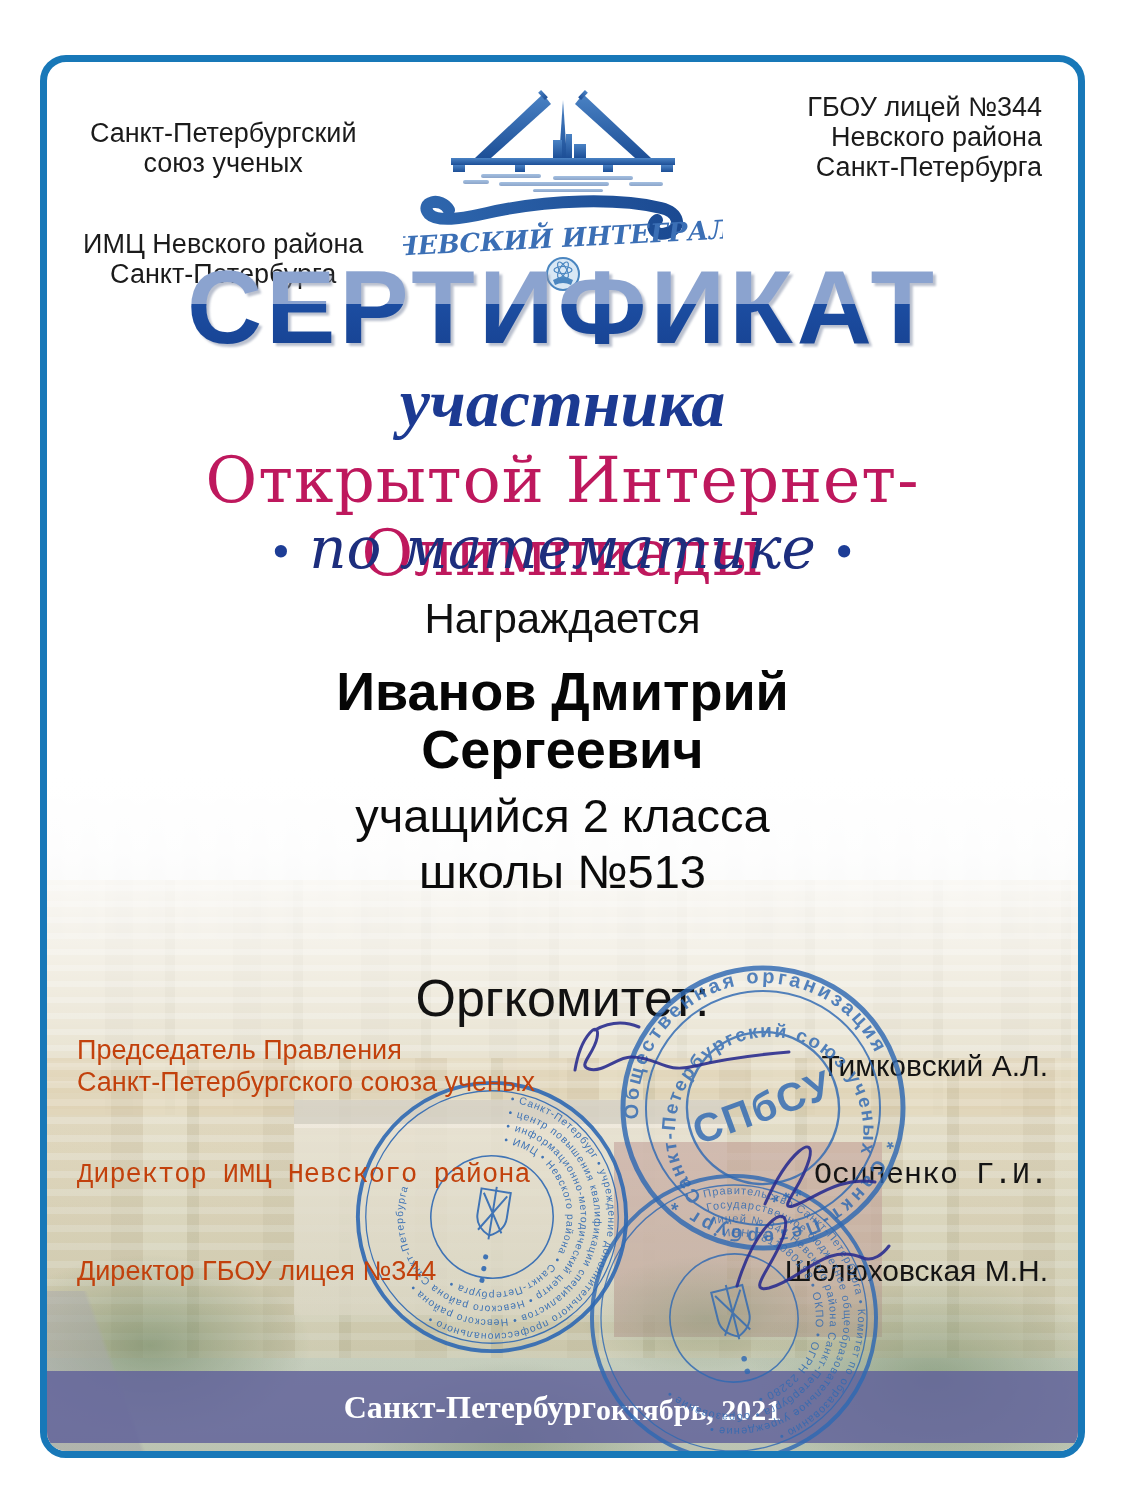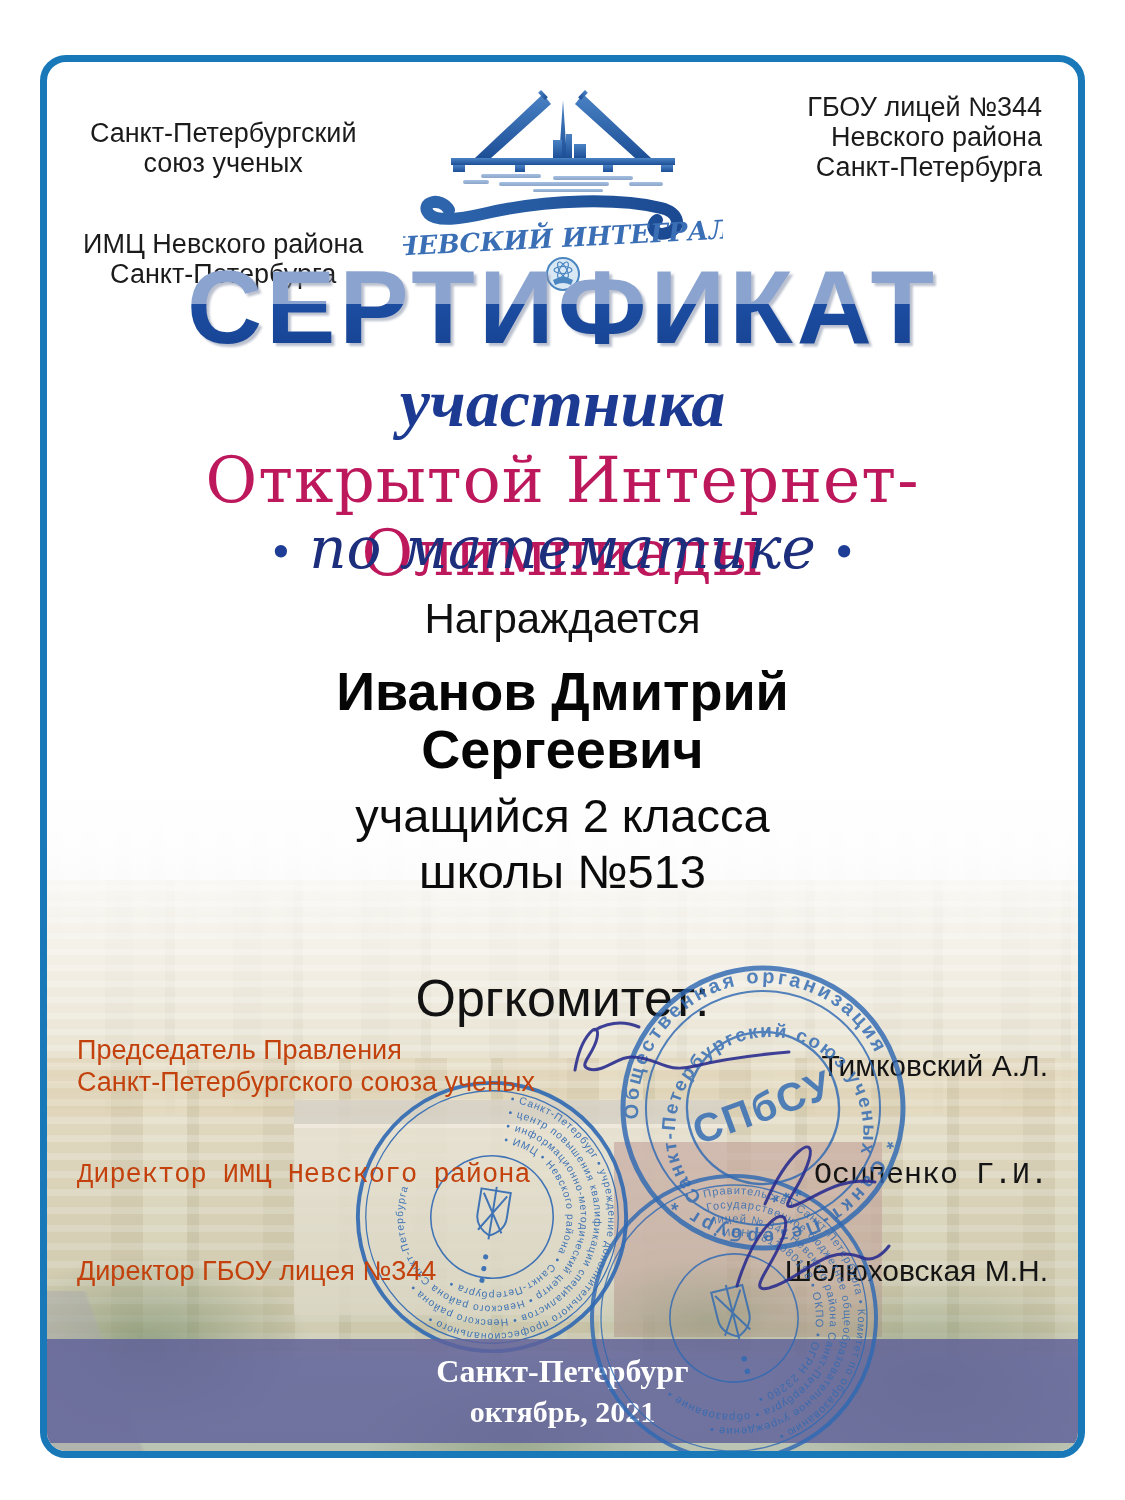--- a/index.html
+++ b/index.html
@@ -72,23 +72,23 @@
   .stamp{position:absolute;opacity:.82;}
   .stamp-union{left:566px;top:896px;width:300px;height:300px;z-index:6;transform:rotate(-15deg);}
   .stamp-imc{left:302px;top:1012px;width:286px;height:286px;z-index:3;transform:rotate(9deg);opacity:.9;}
   .stamp-lyceum{left:537px;top:1106px;width:300px;height:300px;z-index:6;transform:rotate(-14deg);}
   .sig{position:absolute;z-index:7;}
   .sig1{left:518px;top:950px;width:235px;}
   .sig2{left:700px;top:1068px;width:150px;}
   .sig3{left:676px;top:1132px;width:175px;}
   
   .band{
-    position:absolute;left:0;right:0;bottom:8px;height:104px;z-index:5;
+    position:absolute;left:0;right:0;bottom:8px;height:72px;z-index:5;
     background:rgba(96,97,154,.83);
-    display:flex;flex-direction:column;align-items:center;justify-content:center;
+    display:flex;flex-direction:row;align-items:center;justify-content:center;
     color:#fff;font-family:"Liberation Serif",serif;font-weight:bold;
   }
   .band .city{font-size:32px;}
   .band .date{font-size:30px;margin-top:5px;}
 </style>
 </head>
 <body>
 
 <div class="frame">
 

